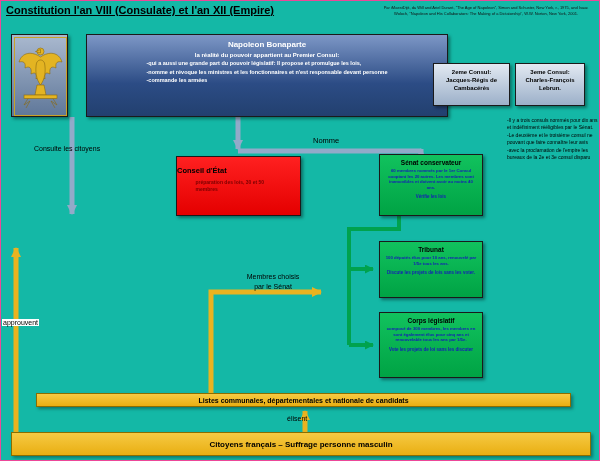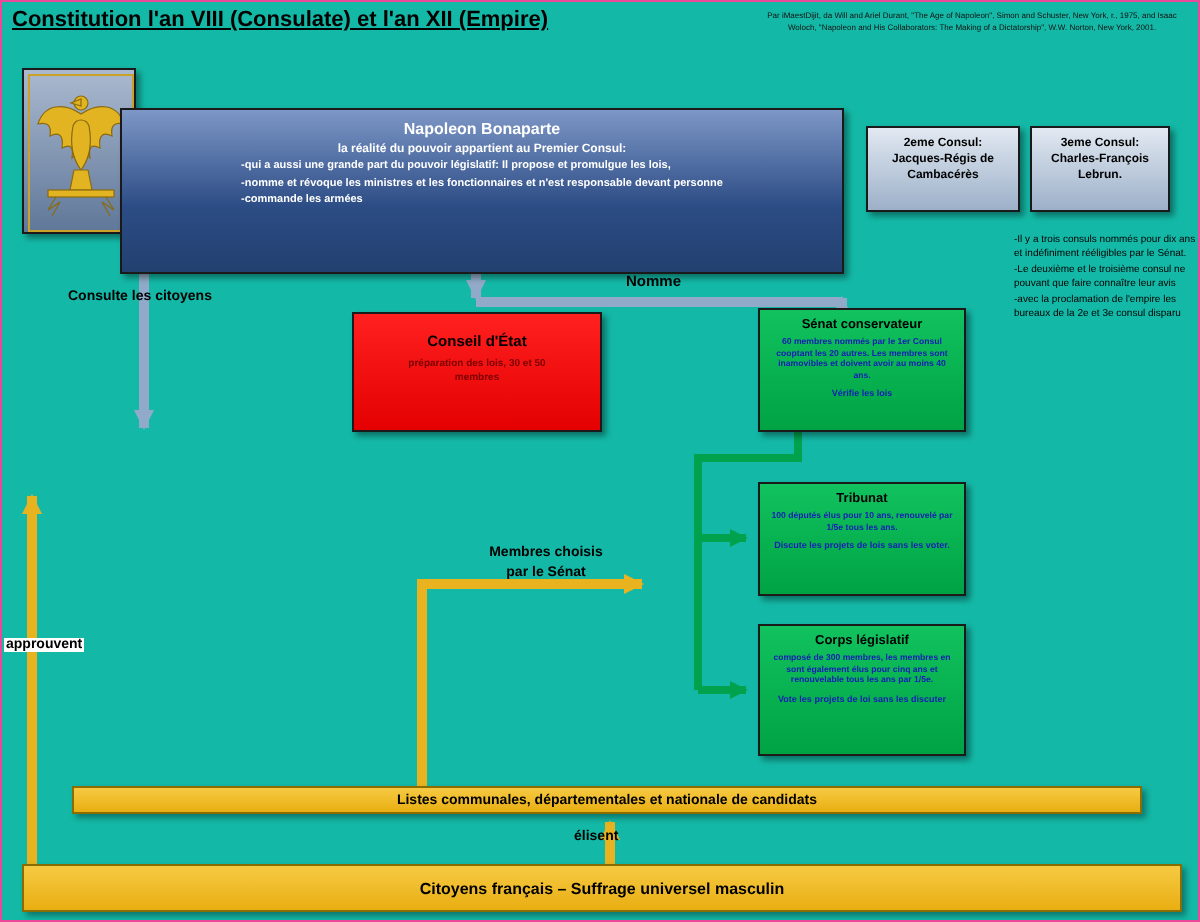--- a/index.html
+++ b/index.html
@@ -7,41 +7,41 @@
     position:relative;width:600px;height:461px;background:#14b8a6;
     border:1px solid #ec4899;box-sizing:border-box;overflow:hidden;
     font-family:"Liberation Sans",sans-serif;color:#000;
   }
   .abs{position:absolute;}
   .arrows{position:absolute;left:0;top:0;width:600px;height:461px;}
   .page-title{left:5px;top:3px;font-size:11px;font-weight:bold;text-decoration:underline;white-space:nowrap;}
   .citation{left:375px;top:4px;width:220px;font-size:4px;line-height:1.4;text-align:center;color:#111;}
   .box{border:1px solid #1a1a1a;box-shadow:2px 2px 3px rgba(0,0,0,0.4);box-sizing:border-box;}
   .eagle-box{left:10px;top:33px;width:57px;height:83px;background:linear-gradient(180deg,#aab9cf,#5f7799);}
-  .napoleon{left:59px;top:33px;width:362px;height:83px;text-align:center;color:#fff;
-    background:linear-gradient(180deg,#7d97c6 0%,#2c4c85 60%,#22406f 100%);padding-top:5px;margin-top:20px;}
+  .napoleon{left:85px;top:33px;width:362px;height:83px;text-align:center;color:#fff;
+    background:linear-gradient(180deg,#7d97c6 0%,#2c4c85 60%,#22406f 100%);padding-top:5px;}
   .np-title{font-size:8px;font-weight:bold;}
   .np-sub{font-size:7.5px;font-weight:bold;}
   .np-intro{font-size:6px;font-weight:bold;margin-top:3px;}
   .np-points{display:inline-block;text-align:left;font-size:5.5px;font-weight:bold;line-height:1.55;margin-top:1px;}
   .consul{background:linear-gradient(180deg,#e2e9f2,#9cb0c9);text-align:center;font-size:6px;font-weight:bold;line-height:1.3;padding-top:5px;}
   .consul2{left:432px;top:62px;width:77px;height:43px;}
   .consul3{left:514px;top:62px;width:70px;height:43px;}
   .side-note{left:506px;top:116px;width:92px;font-size:5px;line-height:1.3;}
   .side-note div{margin-bottom:2px;}
-  .flabel{font-size:7px;font-weight:bold;white-space:nowrap;}
+  .flabel{font-size:7px;font-weight:normal;white-space:nowrap;}
   .lbl-consulte{left:33px;top:144px;}
   .lbl-nomme{left:312px;top:135px;font-size:7.5px;}
   .lbl-membres{left:222px;top:271px;width:100px;text-align:center;line-height:1.45;}
   .lbl-approuvent{left:1px;top:318px;background:#fff;padding:0 1px;}
   .lbl-elisent{left:286px;top:414px;}
   .plebiscite{left:40px;top:222px;width:62px;height:19px;background:#cdd9ea;
     text-align:center;font-size:7.5px;font-weight:bold;line-height:18px;}
   .redbox{left:175px;top:155px;width:125px;height:60px;background:linear-gradient(180deg,#ff2020,#e40000);
-    text-align:center;padding-top:9px;}
+    padding-top:9px;}
   .redbox .bx-title{font-size:7.5px;font-weight:bold;color:#000;}
   .redbox .bx-body{font-size:5px;font-weight:bold;color:#7a0000;width:70%;margin:4px auto 0;line-height:1.4;}
   .greenbox{background:linear-gradient(180deg,#11c25e,#00a344);text-align:center;padding:4px 5px;}
   .greenbox .bx-title{font-size:6.5px;font-weight:bold;color:#000;}
   .greenbox .bx-body{font-size:4.3px;font-weight:bold;color:#1520b5;line-height:1.3;margin-top:2px;}
   .greenbox .bx-role{font-size:4.5px;font-weight:bold;color:#1520b5;margin-top:4px;}
   .senat{left:378px;top:153px;width:104px;height:62px;}
   .tribunat{left:378px;top:240px;width:104px;height:57px;}
   .corps{left:378px;top:311px;width:104px;height:66px;}
   .bar{background:linear-gradient(180deg,#f6ca43,#e9ae12);border:1px solid #8a6d00;
@@ -155,15 +155,15 @@
     <div class="bx-role">Discute les projets de lois sans les voter.</div>
   </div>
 
   <div class="abs box greenbox corps">
     <div class="bx-title">Corps législatif</div>
     <div class="bx-body">composé de 300 membres, les membres en sont également élus pour cinq ans et renouvelable tous les ans par 1/5e.</div>
     <div class="bx-role">Vote les projets de loi sans les discuter</div>
   </div>
 
   <div class="abs bar bar-listes">Listes communales, départementales et nationale de candidats</div>
-  <div class="abs bar bar-citoyens">Citoyens français – Suffrage universel masculin</div>
+  <div class="abs bar bar-citoyens">Citoyens français – Suffrage personne masculin</div>
 
 </div>
 
 </body></html>

